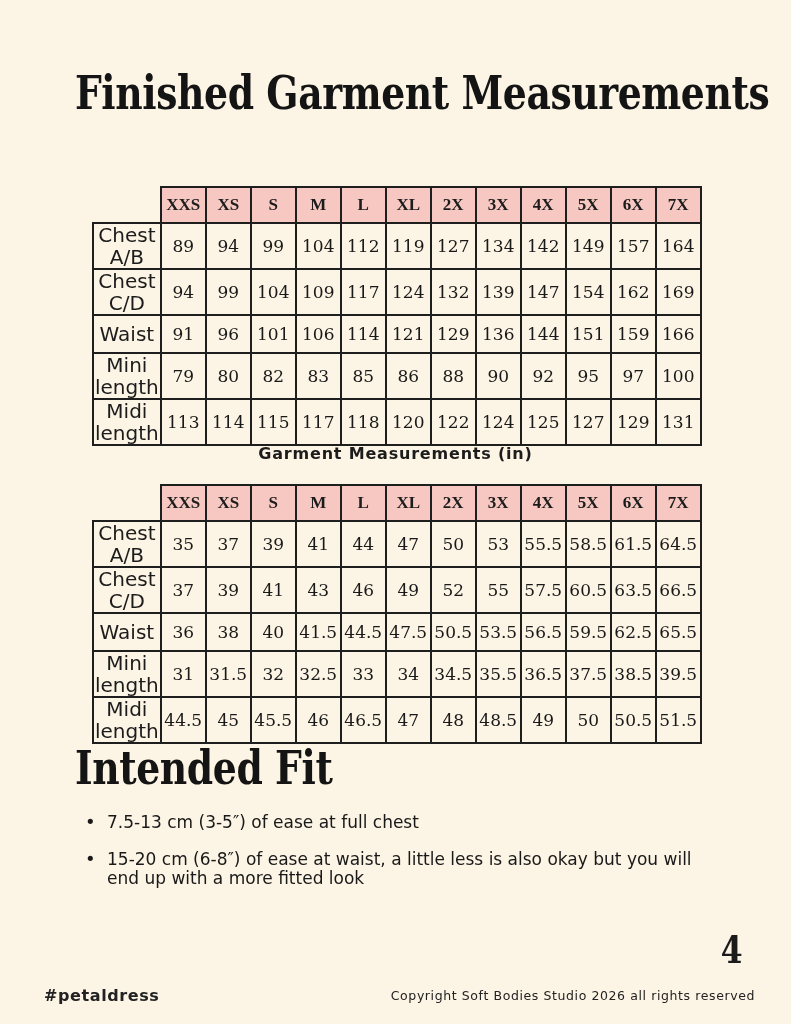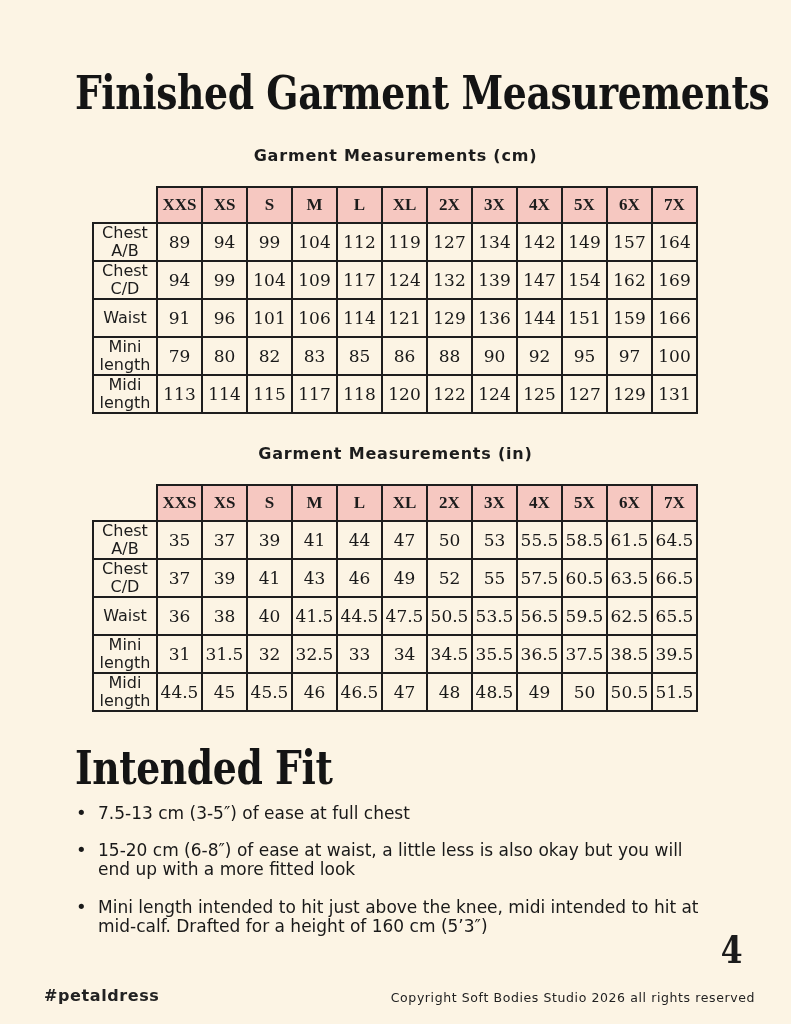--- a/index.html
+++ b/index.html
@@ -40,62 +40,61 @@
   }
   .mtable col.label-col { width:64px; }
   .mtable col.size-col  { width:45px; }
   .mtable thead th {
     background:#f6c8c1; font-family:Liberation Serif, serif;
     font-weight:bold; font-size:17px; height:34px; color:#1c1c1c;
   }
   .mtable thead th.corner { border:none; background:transparent; }
   .mtable tbody th {
     background:transparent; font-weight:normal;
-    font-family:"DejaVu Sans", sans-serif; font-size:16px;
+    font-family:"DejaVu Sans", sans-serif; font-size:20px;
     line-height:1.1; color:#1c1c1c;
   }
   .mtable tbody td {
     font-family:"DejaVu Serif", serif; font-size:17px;
     height:36px; color:#191919;
   }
 
   ul.fit-list {
     position:absolute; left:73px; top:804px; width:632px;
-    margin:0; padding:0; list-style:none;
+    margin:9px; padding:0; list-style:none;
     font-size:17px; line-height:1.13; color:#191919;
   }
   ul.fit-list li { position:relative; padding-left:25px; margin-bottom:18px; }
   ul.fit-list li::before {
     content:"\2022"; position:absolute; left:3px; top:-1px; font-size:18px;
   }
 
   .page-number {
     position:absolute; top:928px; right:48px;
     font-family:"DejaVu Serif", serif; font-weight:bold; font-size:37px;
     color:#1b1b1b; transform:scaleX(0.85); transform-origin:right top;
   }
   .footer-bar {
     position:absolute; left:44px; right:36px; top:986px;
-    display:flex; justify-content:space-between; align-items:flex-end;
+    display:flex; justify-content:space-between; align-items:center;
   }
   .footer-hashtag {
     font-weight:bold; font-size:16px; letter-spacing:0.6px; color:#222;
   }
   .footer-copyright {
     font-weight:normal; font-size:12.5px; letter-spacing:0.6px; color:#222;
   }
 </style>
 </head>
 <body>
 
 <div class="page">
 
   <h1 id="page-title" class="display-heading">Finished Garment Measurements</h1>
 
-  <div id="cm-subtitle" class="table-subtitle">Garment Measurements (cm)</div>
 
   <table id="table-cm" class="mtable">
       <colgroup>
         <col class="label-col">
         <col class="size-col">
         <col class="size-col">
         <col class="size-col">
         <col class="size-col">
         <col class="size-col">
         <col class="size-col">
@@ -314,21 +313,20 @@
           <td>51.5</td>
         </tr>
       </tbody>
     </table>
 
   <h2 id="intended-fit-heading" class="display-heading">Intended Fit</h2>
 
   <ul class="fit-list">
       <li>7.5-13 cm (3-5″) of ease at full chest</li>
       <li>15-20 cm (6-8″) of ease at waist, a little less is also okay but you will end up with a more fitted look</li>
-      <li>Mini length intended to hit just above the knee, midi intended to hit at mid-calf. Drafted for a height of 160 cm (5’3″)</li>
     </ul>
 
   <div class="page-number">4</div>
 
   <div class="footer-bar">
     <span class="footer-hashtag">#petaldress</span>
     <span class="footer-copyright">Copyright Soft Bodies Studio 2026 all rights reserved</span>
   </div>
 
 </div>

